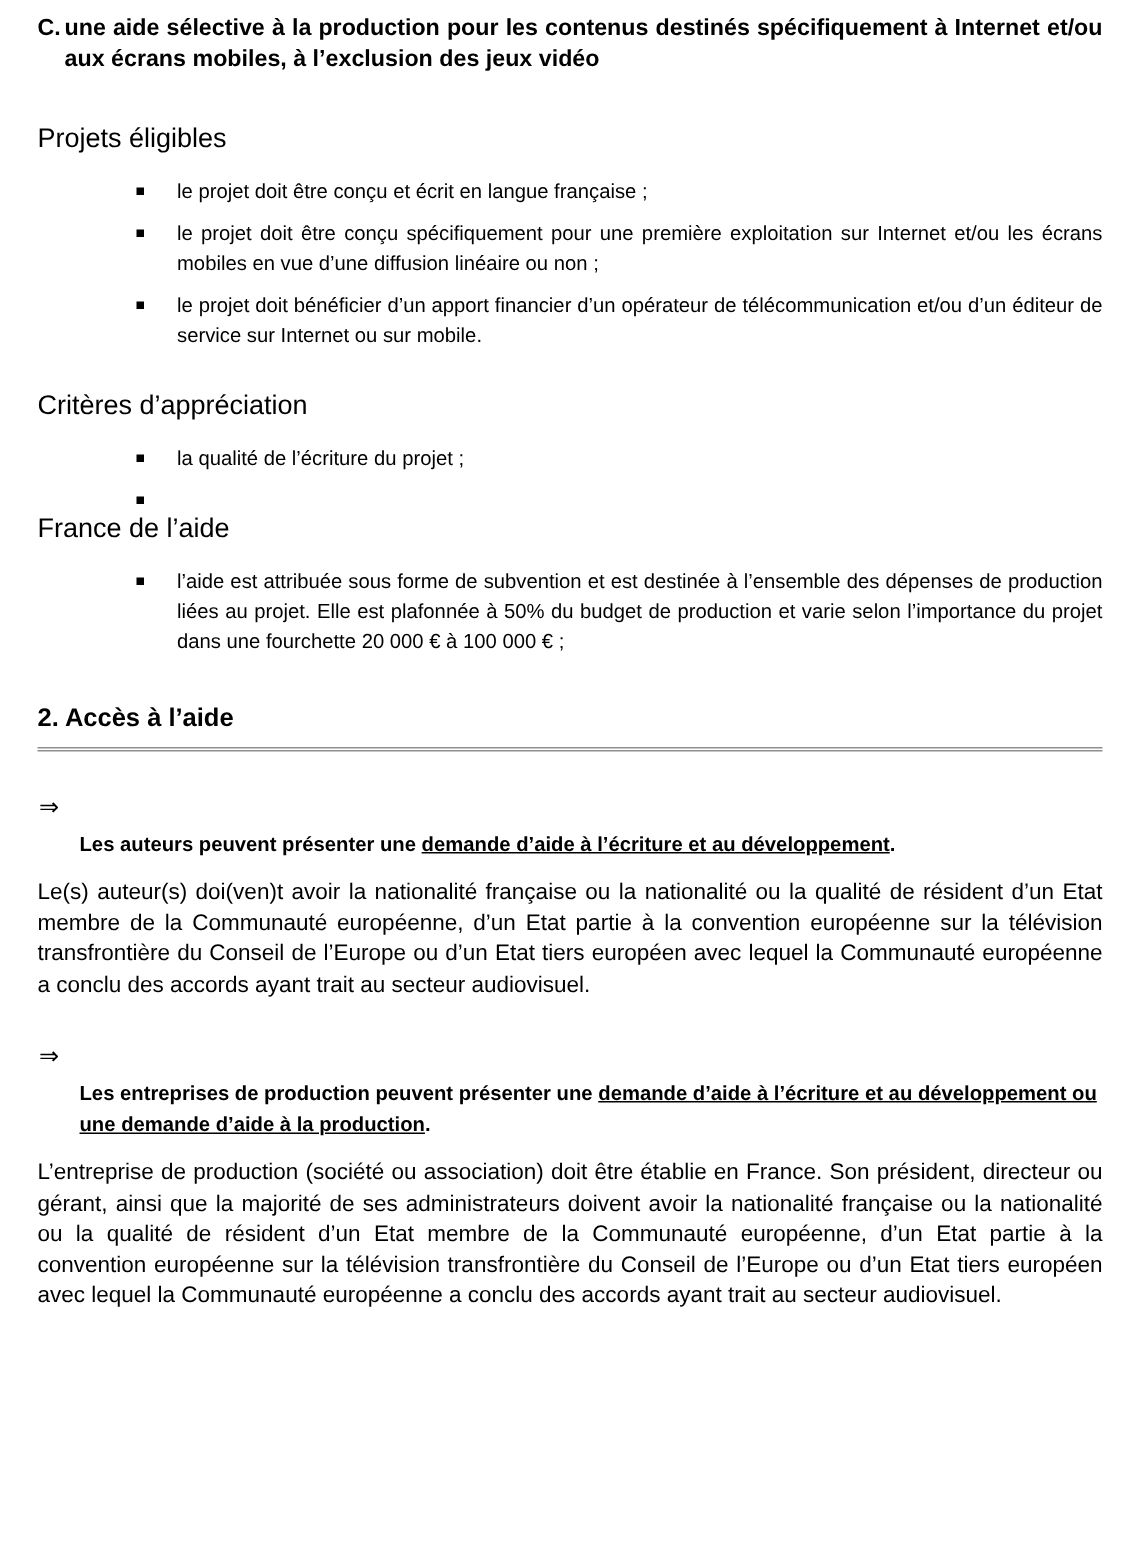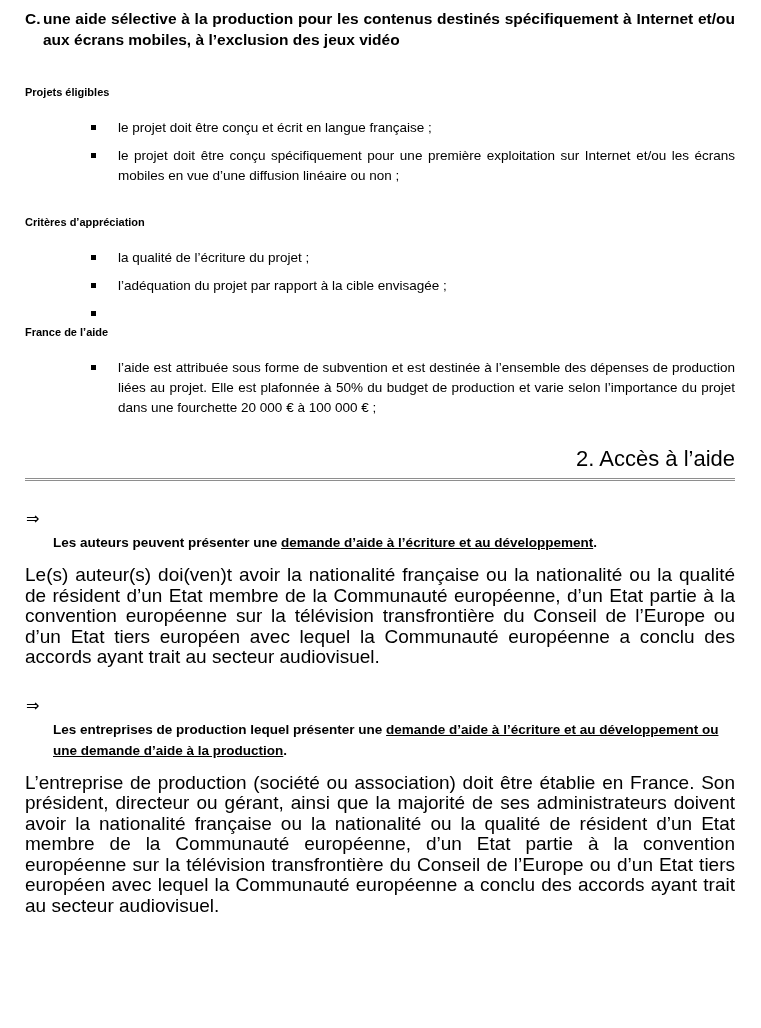--- a/index.html
+++ b/index.html
@@ -23,22 +23,22 @@
     font-weight: bold;
     font-size: 15.5px;
     line-height: 21px;
     margin: 0;
   }
   .doc-title .t-label { flex: 0 0 18px; }
   .doc-title .t-text  { flex: 1; text-align: justify; }
 
   
   .sub-heading {
-    font-size: 11px;
-    font-weight: bold;
+    font-size: 18px;
+    font-weight: normal;
     line-height: 16px;
     margin: 28px 0 0 0;
   }
   .sub-heading.first { margin-top: 34px; }
 
   
   .bullets {
     list-style: none;
     margin: 18px 0 0 0;
     padding: 0;
@@ -55,27 +55,26 @@
     position: absolute;
     left: 66px;
     top: 7px;
     width: 5px;
     height: 5px;
     background: #000;
   }
 
   
   .section2-heading {
-    font-size: 22px;
-    font-weight: normal;
+    font-size: 17px;
+    font-weight: bold;
     line-height: 22px;
     margin: 30px 0 0 0;
     padding: 0 0 8px 0;
     border-bottom: 3px double #8e8e8e;
-    text-align: right;
   }
 
   
   .arrow-item {
     display: flex;
     margin: 27px 0 0 0;
     font-size: 13.5px;
     font-weight: bold;
     line-height: 21px;
   }
@@ -85,21 +84,21 @@
     padding-left: 1px;
     font-weight: normal;
     font-size: 16px;
   }
   .arrow-text { flex: 1; margin-top: 24px; }
   .u { text-decoration: underline; }
 
   
   .para {
     margin: 12px 0 0 0;
-    font-size: 19px;
+    font-size: 15px;
     line-height: 20.5px;
     text-align: justify;
   }
 </style>
 </head>
 <body>
 
 <div class="page">
 
   <div class="doc-title">
@@ -110,31 +109,31 @@
   <div class="sub-heading first">Projets éligibles</div>
   <ul class="bullets">
     <li>
       <span class="bullet-marker"></span>
       <span>le projet doit être conçu et écrit en langue française ;</span>
     </li>
     <li>
       <span class="bullet-marker"></span>
       <span>le projet doit être conçu spécifiquement pour une première exploitation sur Internet et/ou les écrans mobiles en vue d’une diffusion linéaire ou non ;</span>
     </li>
+    <li>
+      <span class="bullet-marker"></span>
+      <span>le projet doit bénéficier d’un apport financier d’un opérateur de télécommunication et/ou d’un éditeur de service sur Internet ou sur mobile.</span>
+    </li>
   </ul>
 
   <div class="sub-heading">Critères d’appréciation</div>
   <ul class="bullets">
     <li>
       <span class="bullet-marker"></span>
       <span>la qualité de l’écriture du projet ;</span>
-    </li>
-    <li>
-      <span class="bullet-marker"></span>
-      <span>l’adéquation du projet par rapport à la cible envisagée ;</span>
     </li>
     <li>
       <span class="bullet-marker"></span>
     </li>
   </ul>
 
   <div class="sub-heading">France de l’aide</div>
   <ul class="bullets">
     <li>
       <span class="bullet-marker"></span>
@@ -145,17 +144,17 @@
   <div class="section2-heading">2. Accès à l’aide</div>
 
   <div class="arrow-item">
     <span class="arrow-glyph">⇒</span>
     <span class="arrow-text"><span>Les auteurs peuvent présenter une </span><span class="u">demande d’aide à l’écriture et au développement</span><span>.</span></span>
   </div>
   <p class="para">Le(s) auteur(s) doi(ven)t avoir la nationalité française ou la nationalité ou la qualité de résident d’un Etat membre de la Communauté européenne, d’un Etat partie à la convention européenne sur la télévision transfrontière du Conseil de l’Europe ou d’un Etat tiers européen avec lequel la Communauté européenne a conclu des accords ayant trait au secteur audiovisuel.</p>
 
   <div class="arrow-item">
     <span class="arrow-glyph">⇒</span>
-    <span class="arrow-text"><span>Les entreprises de production lequel présenter une </span><span class="u">demande d’aide à l’écriture et au développement ou une demande d’aide à la production</span><span>.</span></span>
+    <span class="arrow-text"><span>Les entreprises de production peuvent présenter une </span><span class="u">demande d’aide à l’écriture et au développement ou une demande d’aide à la production</span><span>.</span></span>
   </div>
   <p class="para">L’entreprise de production (société ou association) doit être établie en France. Son président, directeur ou gérant, ainsi que la majorité de ses administrateurs doivent avoir la nationalité française ou la nationalité ou la qualité de résident d’un Etat membre de la Communauté européenne, d’un Etat partie à la convention européenne sur la télévision transfrontière du Conseil de l’Europe ou d’un Etat tiers européen avec lequel la Communauté européenne a conclu des accords ayant trait au secteur audiovisuel.</p>
 
 </div>
 
 </body></html>

